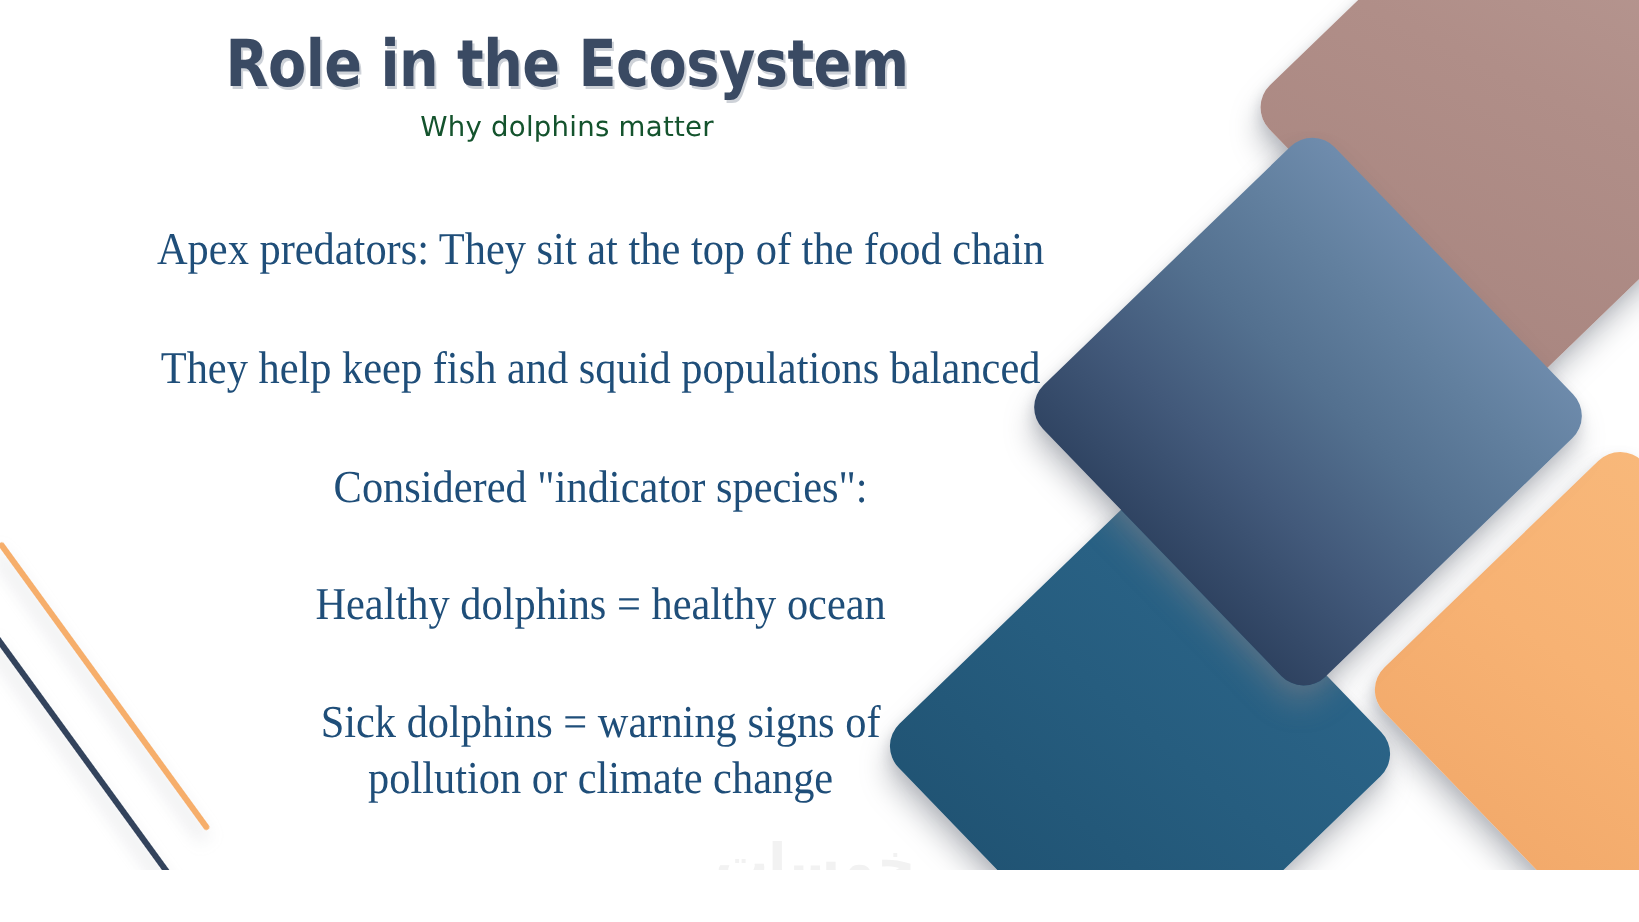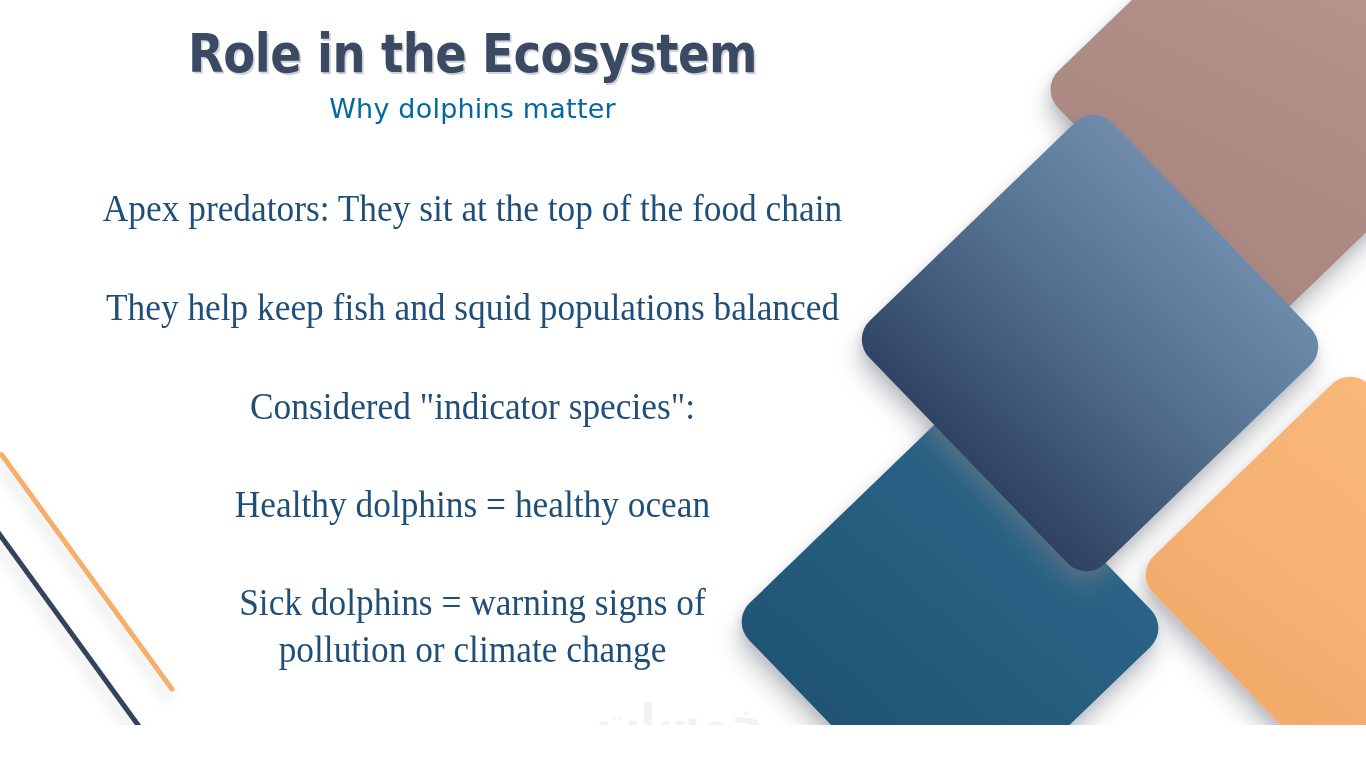--- a/index.html
+++ b/index.html
@@ -110,32 +110,33 @@
     color: #3a4a63;
     transform: scaleX(0.86);
     transform-origin: center center;
     text-shadow: 2px 2px 0 rgba(58,74,99,0.25);
   }
 
   .slide-subtitle {
     margin: 10px 0 0 0;
     font-family: "DejaVu Sans", sans-serif;
     font-weight: normal;
-    font-size: 27px;
-    color: #0369a1;
+    font-size: 23px;
+    color: #14532d;
     letter-spacing: 0.2px;
   }
 
   
   .body-block {
     position: absolute;
     left: 0px;
     top: 185px;
     width: 945px;
     text-align: center;
+    padding-left: 28px;
   }
 
   .body-line {
     font-family: "Liberation Serif", "DejaVu Serif", serif;
     font-size: 38px;
     line-height: 1.22;
     color: #1f4e79;
     transform: scaleX(0.93);
     transform-origin: center center;
     white-space: pre-line;

